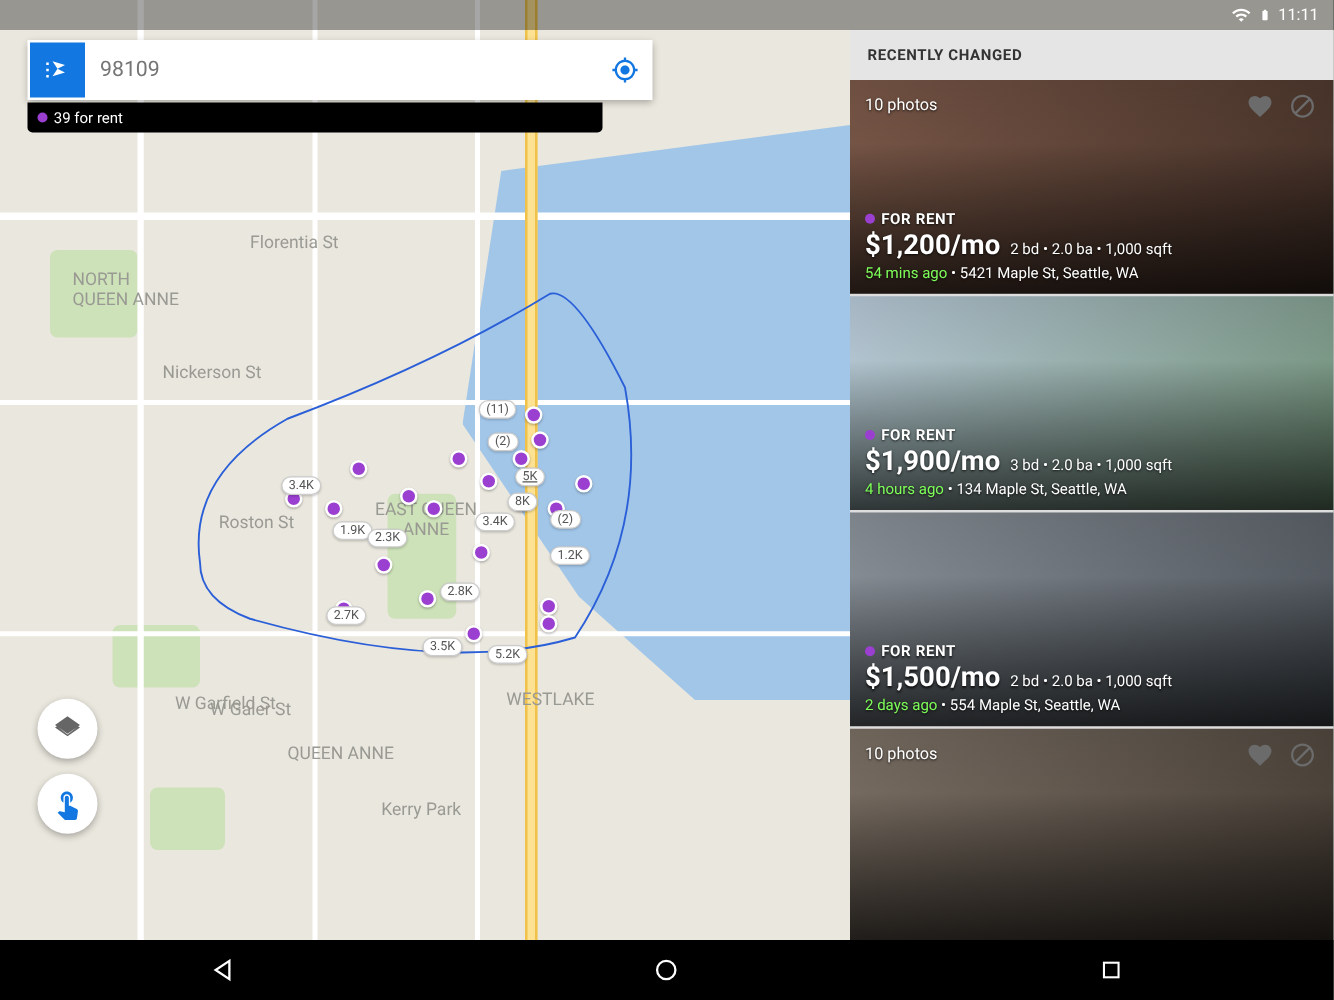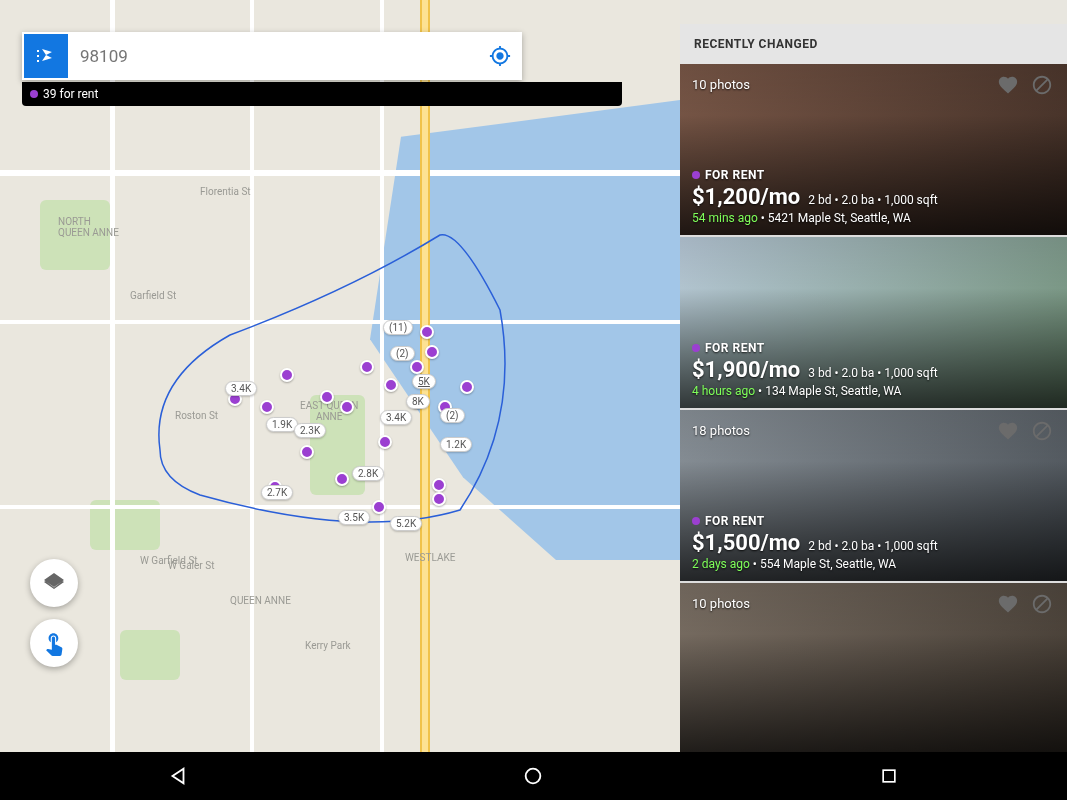--- a/index.html
+++ b/index.html
@@ -16,40 +16,40 @@
 .p3{top:630px;left:120px;width:60px;height:50px}
 .p4{top:395px;left:310px;width:55px;height:100px}
 .road{position:absolute;background:#fff}
 .r1{top:0;left:0;width:680px;height:6px;top:170px}
 .r2{top:0;left:0;width:680px;height:4px;top:320px}
 .r3{top:0;left:0;width:680px;height:4px;top:505px}
 .r4{top:0;left:110px;width:5px;height:752px}
 .r5{top:0;left:250px;width:4px;height:752px}
 .r6{top:0;left:380px;width:4px;height:752px}
 .hwy{position:absolute;top:0;left:420px;width:10px;height:752px;background:#fde293;border-left:2px solid #f0c24a;border-right:2px solid #f0c24a}
-.street-lbl{position:absolute;font-size:10px;color:#9a9a94}
+.street-lbl{position:absolute;font-size:14px;color:#9a9a94}
 .sl1{top:186px;left:200px}
 .sl2{top:410px;left:175px}
 .sl3{top:400px;left:300px}
 .sl4{top:595px;left:230px}
 .sl5{top:555px;left:140px}
 .sl6{top:290px;left:130px}
 .sl7{top:552px;left:405px}
 .sl8{top:640px;left:305px}
 .sl9{top:216px;left:58px}
 .draw-path{position:absolute;top:0;left:0;pointer-events:none}
 .marker{position:absolute;width:14px;height:14px;border-radius:50%;background:#9b3fd1;border:2px solid #fff;box-shadow:0 1px 2px rgba(0,0,0,.3)}
 .marker-lbl{position:absolute;font-size:10px;background:#fff;border-radius:8px;padding:1px 5px;color:#555;border:1px solid #ccc;white-space:nowrap;box-shadow:0 1px 2px rgba(0,0,0,.2)}
 .search-box{position:absolute;top:32px;left:22px;width:500px;height:48px;background:#fff;box-shadow:0 2px 6px rgba(0,0,0,.3);display:flex;align-items:center;z-index:30}
 .menu-btn{width:44px;height:44px;margin:2px;background:#1277e1;display:flex;align-items:center;justify-content:center;cursor:pointer}
 .menu-btn svg{fill:#fff}
 .search-input{flex:1;border:none;outline:none;font-size:17px;color:#ef4444;padding:0 10px}
 .locate-btn{width:44px;height:48px;display:flex;align-items:center;justify-content:center;cursor:pointer}
 .locate-btn svg{fill:#1277e1}
-.result-pill{position:absolute;top:82px;left:22px;background:#000;color:#fff;font-size:12px;padding:5px 10px 5px 8px;border-bottom-left-radius:4px;border-bottom-right-radius:4px;display:flex;align-items:center;gap:5px;z-index:30;width:600px}
+.result-pill{position:absolute;top:82px;left:22px;background:#000;color:#fff;font-size:12px;padding:5px 10px 5px 8px;border-bottom-left-radius:4px;border-bottom-right-radius:4px;display:flex;align-items:center;gap:5px;z-index:30;width:460px}
 .dot{width:8px;height:8px;border-radius:50%;background:#9b3fd1;display:inline-block}
 .fab{position:absolute;width:48px;height:48px;border-radius:50%;background:#fff;box-shadow:0 2px 6px rgba(0,0,0,.3);display:flex;align-items:center;justify-content:center;cursor:pointer;z-index:25}
 .fab-layers{bottom:145px;left:30px}
 .fab-draw{bottom:85px;left:30px}
 .fab svg{fill:#1277e1}
 .fab-layers svg{fill:#666}
 .list-panel{position:absolute;top:24px;right:0;width:387px;height:728px;background:#ddd;display:flex;flex-direction:column;overflow:hidden;z-index:20}
 .list-header{height:40px;background:#e5e5e5;display:flex;align-items:center;padding:0 14px;font-size:12px;font-weight:700;color:#333;letter-spacing:.5px}
 .card{position:relative;height:173px;background:#888;background-size:cover;background-position:center;color:#fff;flex-shrink:0;border-bottom:2px solid #ddd}
 .card .shade{position:absolute;inset:0;background:linear-gradient(to bottom,rgba(0,0,0,.1) 0%,transparent 30%,rgba(0,0,0,.7) 100%)}
@@ -73,20 +73,29 @@
 .nav-btn svg{stroke:#fff;fill:none;stroke-width:2}
 .c1{background:linear-gradient(135deg,#7a5848,#3b2a22)}
 .c2{background:linear-gradient(135deg,#b8c9d8,#6a8a6f)}
 .c3{background:linear-gradient(135deg,#8a9299,#454b51)}
 .c4{background:linear-gradient(135deg,#7a6f64,#3e362e)}
 </style>
 </head>
 <body>
 
 <div class="screen">
+  <div class="statusbar">
+    <svg width="16" height="16" viewBox="0 0 24 24">
+        <path d="M1 9l2 2c4.97-4.97 13.03-4.97 18 0l2-2C16.93 2.93 7.07 2.93 1 9zm8 8l3 3 3-3c-1.65-1.66-4.34-1.66-6 0zm-4-4l2 2c2.76-2.76 7.24-2.76 10 0l2-2C15.14 9.14 8.87 9.14 5 13z"></path>
+      </svg>
+    <svg width="10" height="16" viewBox="0 0 24 24">
+        <path d="M15.67 4H14V2h-4v2H8.33C7.6 4 7 4.6 7 5.33v15.33C7 21.4 7.6 22 8.33 22h7.33c.74 0 1.34-.6 1.34-1.33V5.33C17 4.6 16.4 4 15.67 4z"></path>
+      </svg>
+    <span>11:11</span>
+  </div>
 
   <div class="map-area">
     <div class="map-bg">
       <div class="water"></div>
       <div class="park p1"></div>
         <div class="park p2"></div>
         <div class="park p3"></div>
         <div class="park p4"></div>
       <div class="road r1"></div>
         <div class="road r2"></div>
@@ -94,21 +103,21 @@
       <div class="road r4"></div>
         <div class="road r5"></div>
         <div class="road r6"></div>
       <div class="hwy"></div>
       <span class="street-lbl sl1">Florentia St</span>
       <span class="street-lbl sl2">Roston St</span>
       <span class="street-lbl sl3" style="white-space:pre;text-align:center">EAST QUEEN
 ANNE</span>
       <span class="street-lbl sl4">QUEEN ANNE</span>
       <span class="street-lbl sl5">W Garfield St</span>
-      <span class="street-lbl sl6">Garfield St</span>
+      <span class="street-lbl sl6">Nickerson St</span>
       <span class="street-lbl sl7">WESTLAKE</span>
       <span class="street-lbl sl8">Kerry Park</span>
       <span class="street-lbl sl9" style="white-space:pre">NORTH
 QUEEN ANNE</span>
       <span class="street-lbl" style="top:560px;left:168px">W Galer St</span>
     </div>
     <svg class="draw-path" width="680" height="752">
       <path d="M160 450 Q150 380 230 335 Q350 290 440 235 Q460 230 500 310 Q520 420 460 510 Q360 540 200 495 Q160 480 160 450 Z" stroke="#2a5fd8" stroke-width="1.5" fill="none"></path>
     </svg>
     <div id="markers-container">
@@ -221,35 +230,20 @@
             </div>
     <div class="price-row">
               <span class="price">$1,900/mo</span>
               <span class="details">3 bd • 2.0 ba • 1,000 sqft</span>
             </div>
     <div class="meta-row"><span class="age">4 hours ago</span><span> • 134 Maple St, Seattle, WA</span></div>
   </div>
         </div>
         <div class="card c3">
           <div class="shade"></div>
-  <div class="card-top">
-    <span class="photo-count">18 photos</span>
-    <div class="card-icons">
-      <span class="icon-btn">
-                <svg viewBox="0 0 24 24">
-                  <path d="M12 21.35l-1.45-1.32C5.4 15.36 2 12.28 2 8.5 2 5.42 4.42 3 7.5 3c1.74 0 3.41.81 4.5 2.09C13.09 3.81 14.76 3 16.5 3 19.58 3 22 5.42 22 8.5c0 3.78-3.4 6.86-8.55 11.54L12 21.35z"></path>
-                </svg>
-              </span>
-      <span class="icon-btn">
-                <svg viewBox="0 0 24 24">
-                  <path d="M12 2C6.48 2 2 6.48 2 12s4.48 10 10 10 10-4.48 10-10S17.52 2 12 2zM4 12c0-4.42 3.58-8 8-8 1.85 0 3.55.63 4.9 1.69L5.69 16.9C4.63 15.55 4 13.85 4 12zm8 8c-1.85 0-3.55-.63-4.9-1.69L18.31 7.1C19.37 8.45 20 10.15 20 12c0 4.42-3.58 8-8 8z"></path>
-                </svg>
-              </span>
-    </div>
-  </div>
   <div class="card-bottom">
     <div class="status-row">
               <span class="dot"></span>
               <span>FOR RENT</span>
             </div>
     <div class="price-row">
               <span class="price">$1,500/mo</span>
               <span class="details">2 bd • 2.0 ba • 1,000 sqft</span>
             </div>
     <div class="meta-row"><span class="age">2 days ago</span><span> • 554 Maple St, Seattle, WA</span></div>

